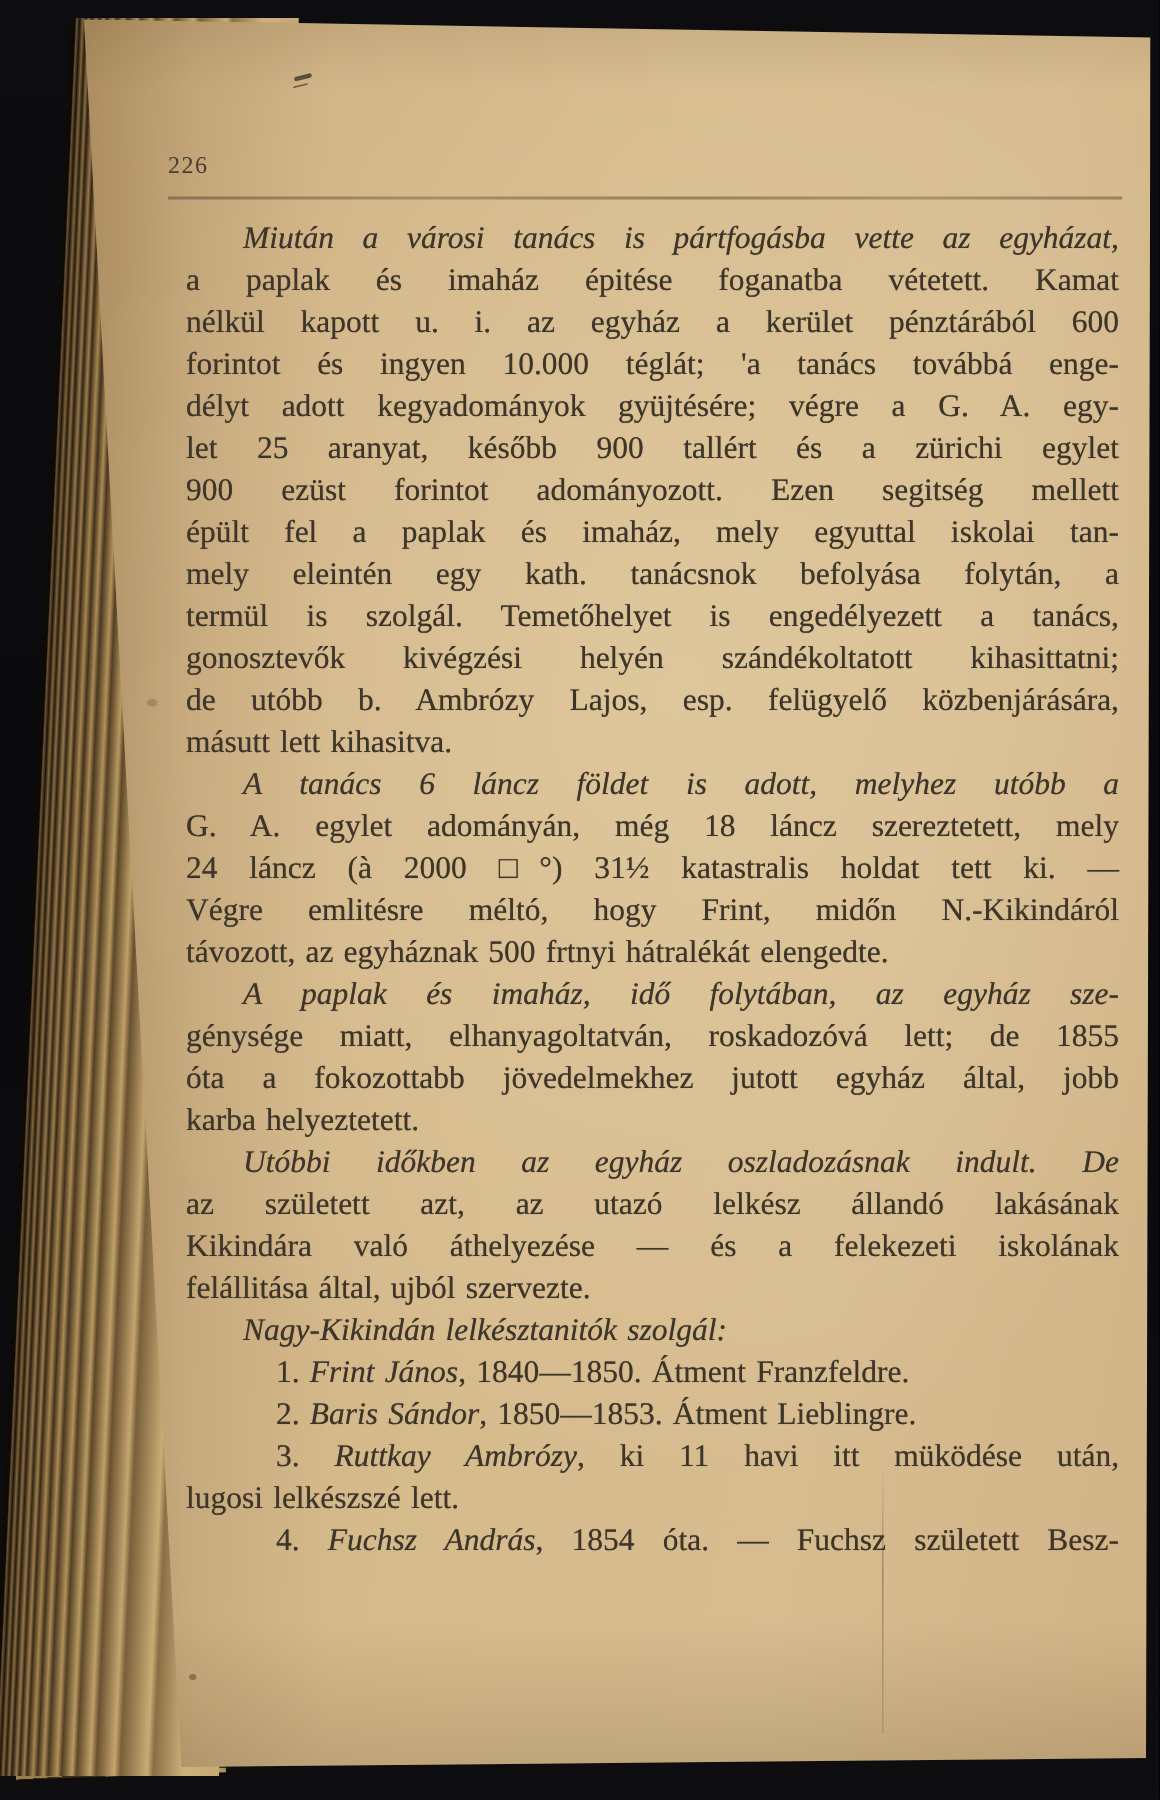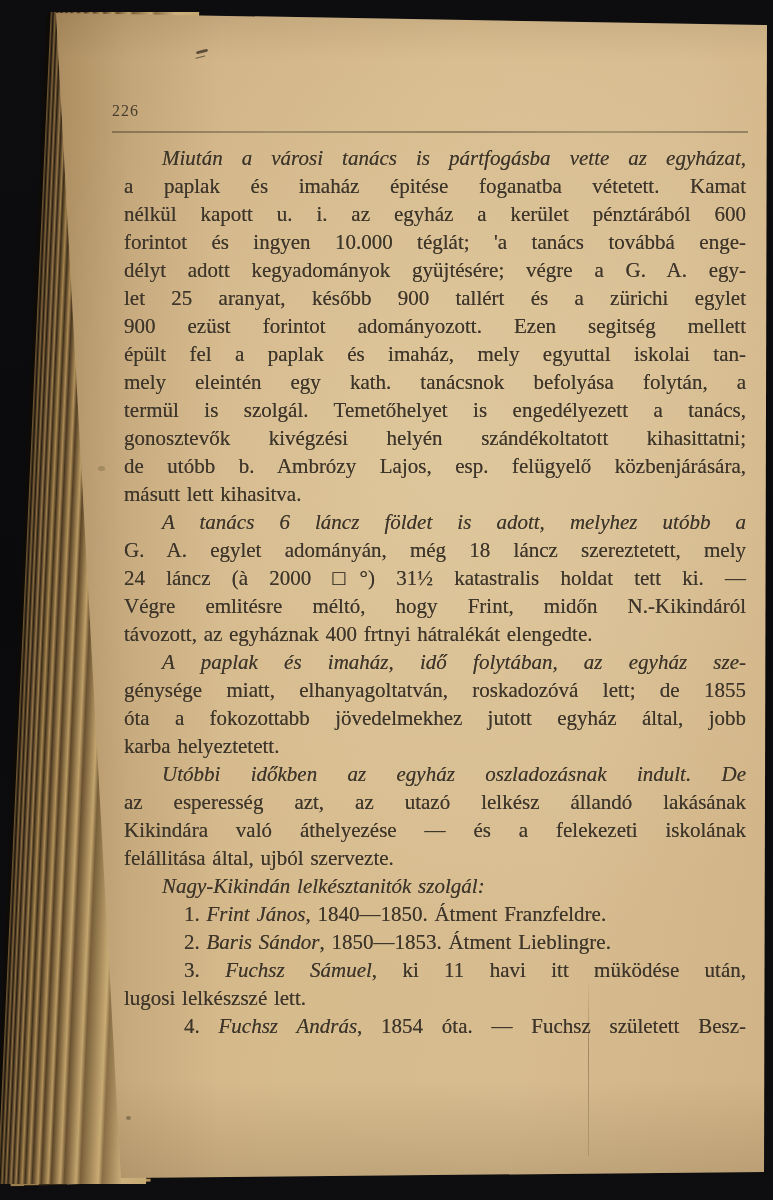--- a/index.html
+++ b/index.html
@@ -95,30 +95,30 @@
         <div class="line fill"><span>épült fel a paplak és imaház, mely egyuttal iskolai tan-</span></div>
         <div class="line fill"><span>mely eleintén egy kath. tanácsnok befolyása folytán, a</span></div>
         <div class="line fill"><span>termül is szolgál. Temetőhelyet is engedélyezett a tanács,</span></div>
         <div class="line fill"><span>gonosztevők kivégzési helyén szándékoltatott kihasittatni;</span></div>
         <div class="line fill"><span>de utóbb b. Ambrózy Lajos, esp. felügyelő közbenjárására,</span></div>
         <div class="line"><span>másutt lett kihasitva.</span></div>
         <div class="line ind1 fill"><span>A tanács 6 láncz földet is adott, melyhez utóbb a</span></div>
         <div class="line fill"><span>G. A. egylet adományán, még 18 láncz szereztetett, mely</span></div>
         <div class="line fill"><span>24 láncz (à 2000 □°) 31½ katastralis holdat tett ki. —</span></div>
         <div class="line fill"><span>Végre emlitésre méltó, hogy Frint, midőn N.-Kikindáról</span></div>
-        <div class="line"><span>távozott, az egyháznak 400 frtnyi hátralékát elengedte.</span></div>
+        <div class="line"><span>távozott, az egyháznak 500 frtnyi hátralékát elengedte.</span></div>
         <div class="line ind1 fill"><span>A paplak és imaház, idő folytában, az egyház sze-</span></div>
         <div class="line fill"><span>génysége miatt, elhanyagoltatván, roskadozóvá lett; de 1855</span></div>
         <div class="line fill"><span>óta a fokozottabb jövedelmekhez jutott egyház által, jobb</span></div>
         <div class="line"><span>karba helyeztetett.</span></div>
         <div class="line ind1 fill"><span>Utóbbi időkben az egyház oszladozásnak indult. De</span></div>
-        <div class="line fill"><span>az esperesség azt, az utazó lelkész állandó lakásának</span></div>
+        <div class="line fill"><span>az született azt, az utazó lelkész állandó lakásának</span></div>
         <div class="line fill"><span>Kikindára való áthelyezése — és a felekezeti iskolának</span></div>
         <div class="line"><span>felállitása által, ujból szervezte.</span></div>
         <div class="line ind1"><span>Nagy-Kikindán lelkésztanitók szolgál:</span></div>
         <div class="line ind2"><span>1. </span><span class="it">Frint János</span><span>, 1840—1850. Átment Franzfeldre.</span></div>
         <div class="line ind2"><span>2. </span><span class="it">Baris Sándor</span><span>, 1850—1853. Átment Lieblingre.</span></div>
-        <div class="line ind2 fill"><span>3. </span><span class="it">Fuchsz Sámuel</span><span>, ki 11 havi itt müködése után,</span></div>
+        <div class="line ind2 fill"><span>3. </span><span class="it">Ruttkay Ambrózy</span><span>, ki 11 havi itt müködése után,</span></div>
         <div class="line"><span>lugosi lelkészszé lett.</span></div>
         <div class="line ind2 fill"><span>4. </span><span class="it">Fuchsz András</span><span>, 1854 óta. — Fuchsz született Besz-</span></div>
       </div>
   </div>
 </div>
 
 </body></html>

